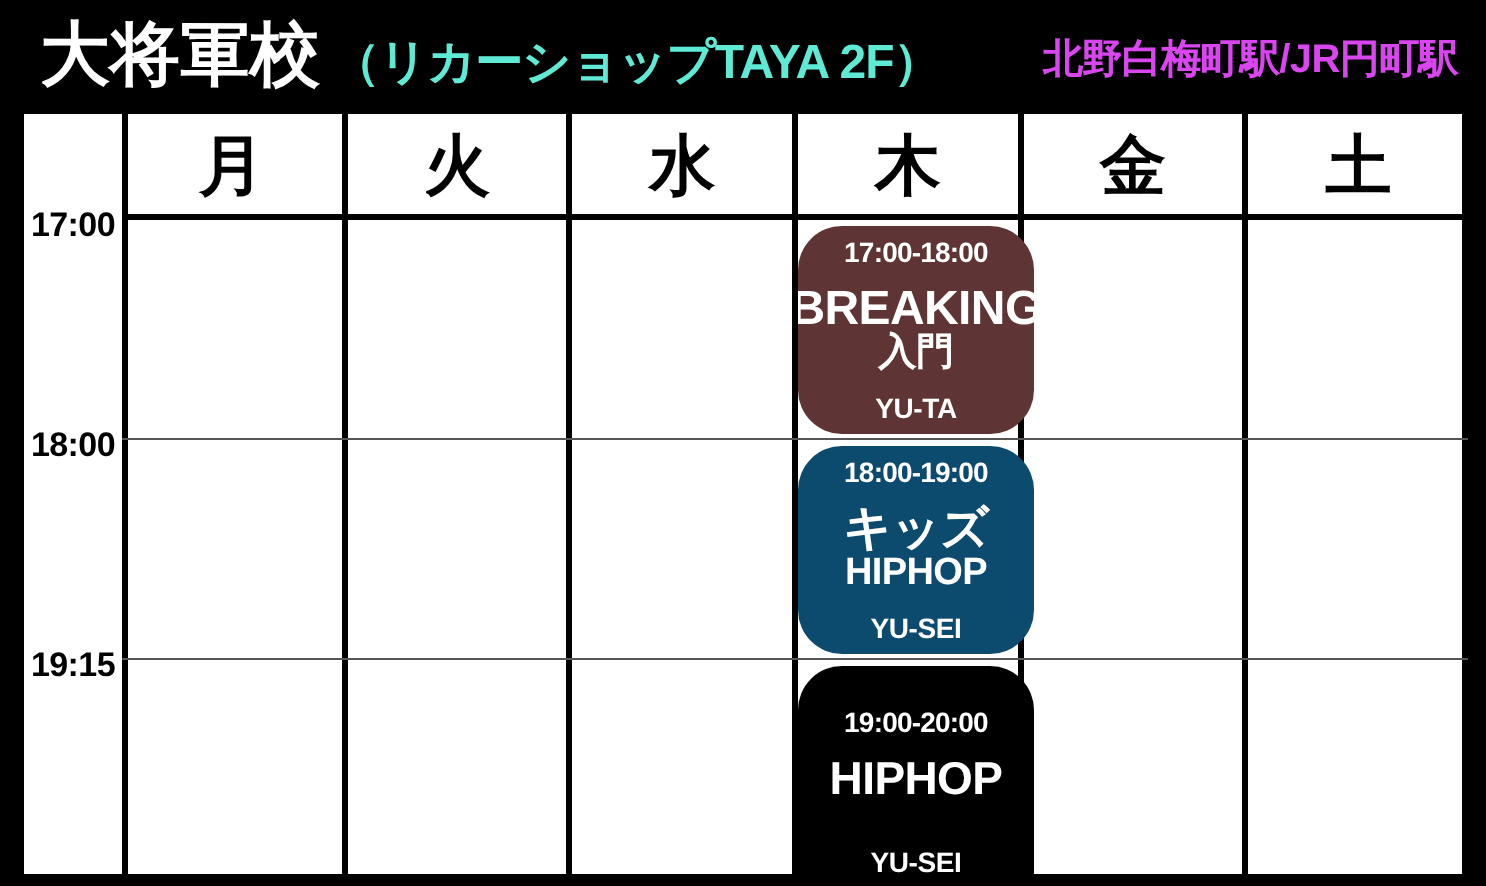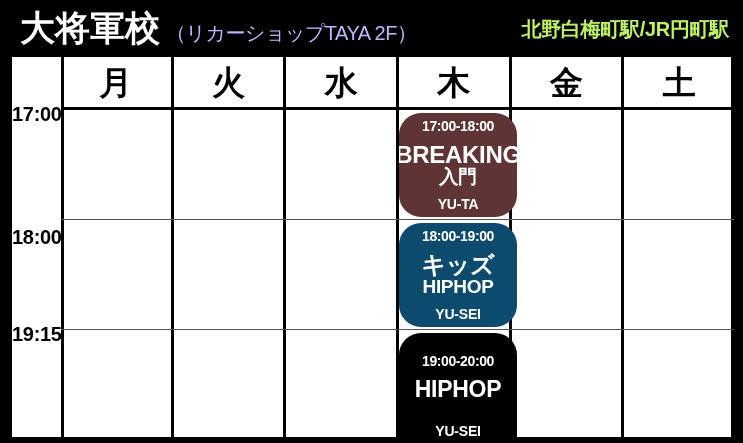--- a/index.html
+++ b/index.html
@@ -34,32 +34,32 @@
     white-space: nowrap;
   }
   .brand-title {
     color: #ffffff;
     font-size: 35px;
     font-weight: 700;
     letter-spacing: 0px;
     line-height: 40px;
   }
   .brand-sub {
-    color: #c4b5fd;
-    font-size: 20px;
-    font-weight: 400;
+    color: #5eead4;
+    font-size: 24px;
+    font-weight: 700;
     line-height: 40px;
     margin-left: 6px;
     letter-spacing: -0.5px;
   }
   .station {
     position: absolute;
     right: 14px;
     top: 16px;
-    color: #bef264;
+    color: #d946ef;
     font-size: 20px;
     font-weight: 700;
     white-space: nowrap;
     letter-spacing: -0.3px;
   }
 
   
   .table-frame {
     position: absolute;
     left: 9px;
@@ -80,21 +80,21 @@
     top: 0px;
     width: 49px;
     height: 380px;
     background: #ffffff;
   }
   .time-label {
     position: absolute;
     left: 0;
     width: 49px;
     text-align: center;
-    font-size: 20px;
+    font-size: 17px;
     font-weight: 700;
     color: #000000;
     letter-spacing: -0.3px;
   }
 
   
   .grid {
     position: absolute;
     left: 49px;
     top: 0px;
@@ -220,21 +220,21 @@
       <span class="brand-title">大将軍校</span>
       <span class="brand-sub">（リカーショップTAYA 2F）</span>
     </div>
     <div class="station">北野白梅町駅/JR円町駅</div>
   </div>
 
   <div class="table-frame">
 
     <div class="time-col">
       <div class="time-label" style="top:46px;">17:00</div>
-      <div class="time-label" style="top:156px;margin-top:13px;">18:00</div>
+      <div class="time-label" style="top:156px;">18:00</div>
       <div class="time-label" style="top:266px;">19:15</div>
     </div>
 
     <div class="grid-left-rule"></div>
 
     <div class="grid">
 
       <div class="dayhead-row">
         <div class="dayhead">月</div>
         <div class="dayhead">火</div>

